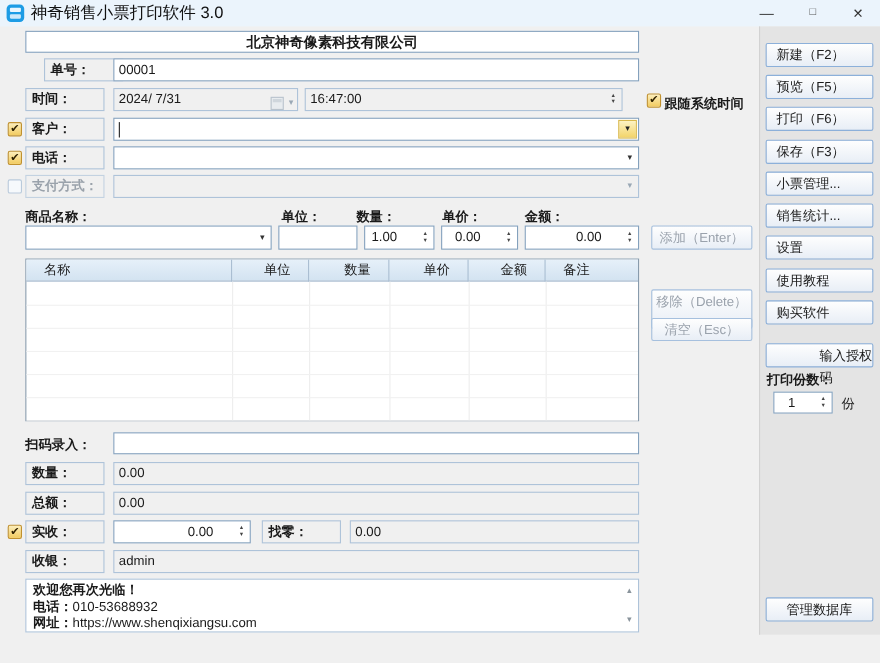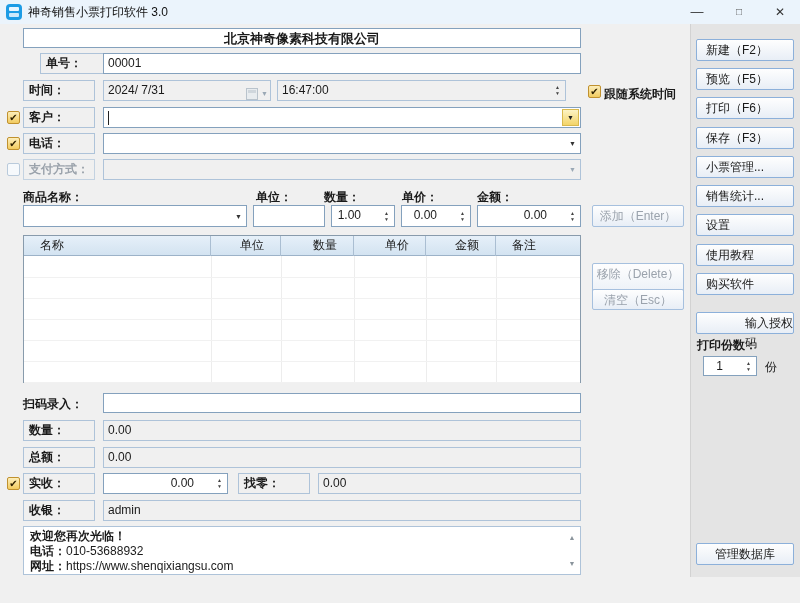--- a/index.html
+++ b/index.html
@@ -5,21 +5,21 @@
   * { margin:0; padding:0; box-sizing:border-box; }
   html,body { width:800px; height:603px; }
   body { font-family:"Liberation Sans","DejaVu Sans",sans-serif; font-size:12px; color:#1a1a1a; }
   .window { position:relative; width:800px; height:603px; background:#f0f0f0; overflow:hidden; }
 
   
   .titlebar { position:absolute; left:0; top:0; width:800px; height:24px; background:#ebf4fc; }
   .app-icon { position:absolute; left:6px; top:4px; width:16px; height:16px; background:#1d9ce5; border-radius:4px; }
   .app-icon:before { content:""; position:absolute; left:3px; top:3px; width:10px; height:4px; background:#eaf6ff; border-radius:1px; }
   .app-icon:after { content:""; position:absolute; left:3px; top:9px; width:10px; height:4px; background:#cde9fb; border-radius:1px; }
-  .win-title { position:absolute; left:28px; top:0; height:24px; line-height:24px; font-size:12px; color:#111; }
+  .win-title { position:absolute; left:28px; top:0; height:24px; line-height:24px; font-size:15px; color:#111; }
   .win-btn { position:absolute; top:0; height:24px; width:42px; text-align:center; line-height:24px; color:#333; }
   .win-btn.min { left:676px; font-size:13px; }
   .win-btn.max { left:718px; font-size:10px; color:#555; }
   .win-btn.close { left:760px; width:40px; font-size:12px; }
 
   
   .labelbox { position:absolute; width:72px; height:21px; border:1px solid #aec3d9; padding-left:5px; font-weight:bold; line-height:19px; background:transparent; }
   .labelbox.disabled { color:#9aa2ab; border-color:#c3d2e1; }
   .plain-label { position:absolute; font-weight:bold; white-space:nowrap; }
   .field { position:absolute; height:21px; border:1px solid #84a1bd; background:#fff; line-height:19px; padding:0 4px; overflow:hidden; white-space:nowrap; }

